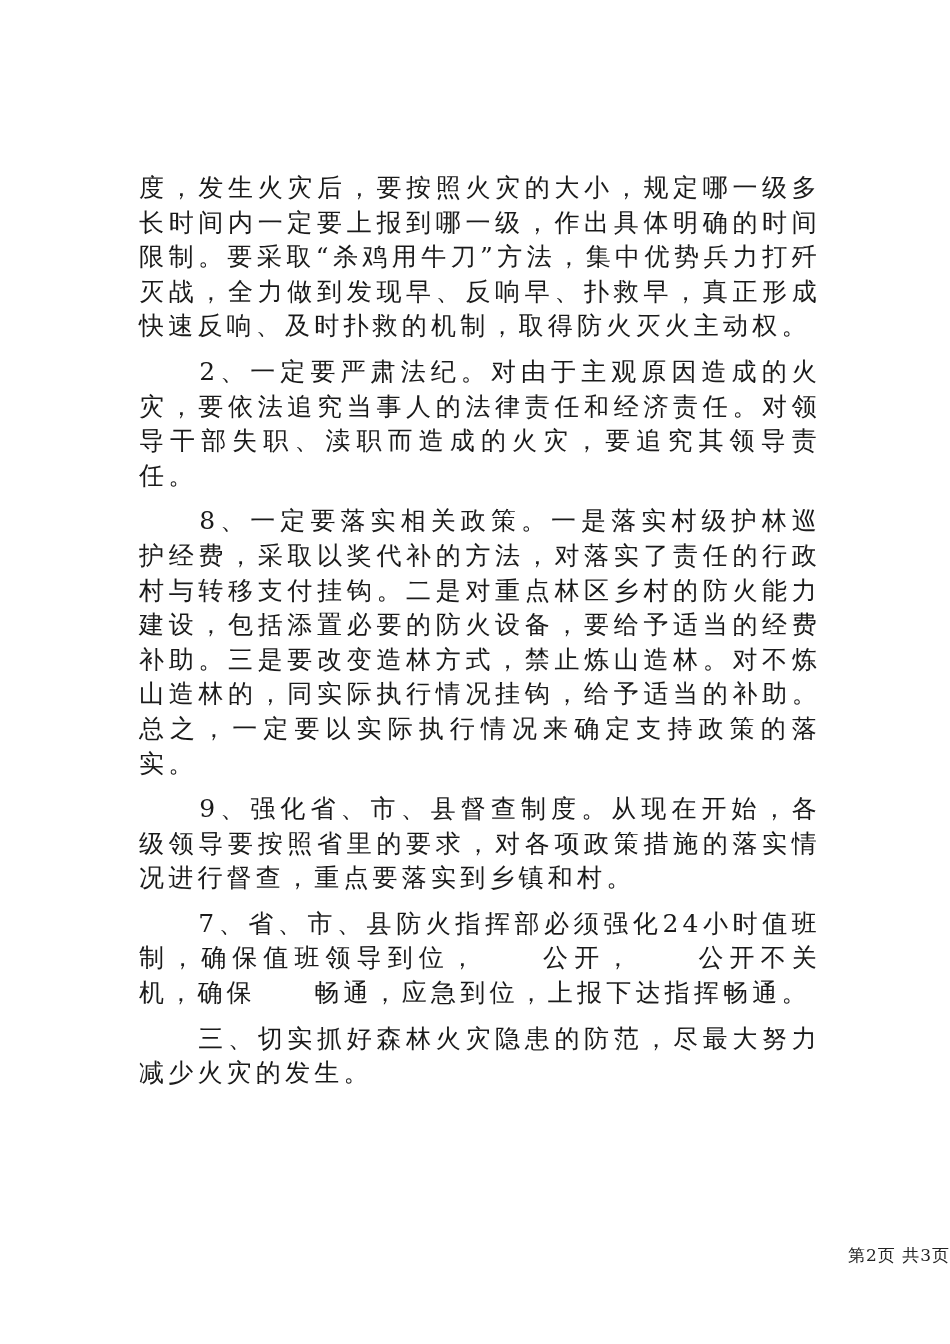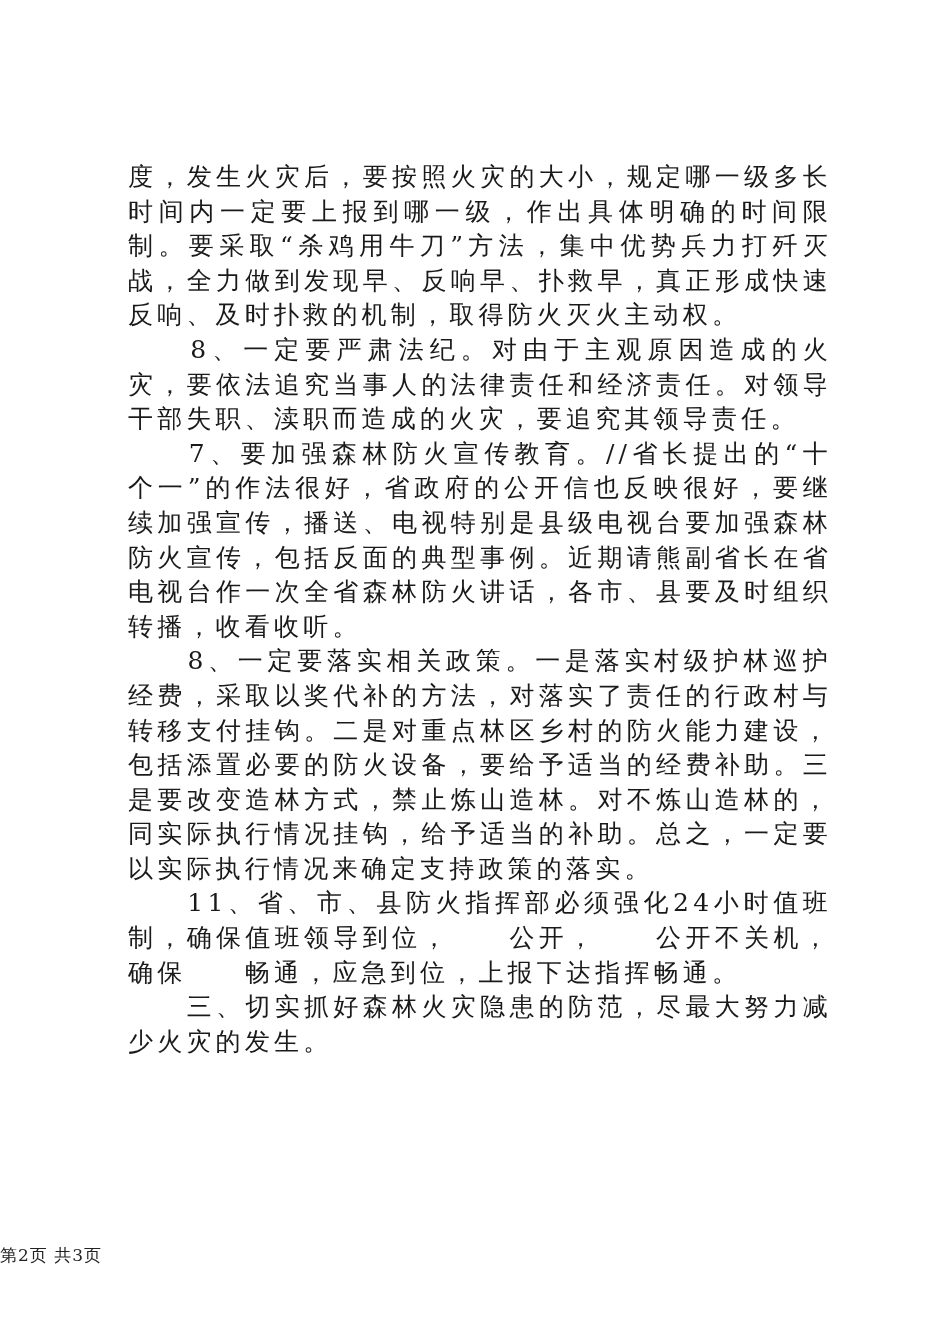--- a/index.html
+++ b/index.html
@@ -23,46 +23,46 @@
       height: 1344px;
       background: #ffffff;
     }
     .content {
       position: absolute;
       left: 128px;
       top: 160px;
       width: 704px;
     }
     .para {
-      margin: 0;
+      margin: 11px;
       font-size: 25px;
       line-height: 34.6px;
       letter-spacing: 4.2px;
       text-align: justify;
       text-align-last: left;
       word-break: break-all;
       white-space: pre-wrap;
     }
     .footer {
       position: absolute;
       left: 0;
       top: 1244px;
       width: 950px;
-      text-align: left;
+      text-align: right;
       font-size: 17px;
       letter-spacing: 1px;
       color: #222222;
     }
   </style>
 </head>
 <body>
 
 <div class="page">
   <div class="content">
     <p class="para">度，发生火灾后，要按照火灾的大小，规定哪一级多长时间内一定要上报到哪一级，作出具体明确的时间限制。要采取“杀鸡用牛刀”方法，集中优势兵力打歼灭战，全力做到发现早、反响早、扑救早，真正形成快速反响、及时扑救的机制，取得防火灭火主动权。</p>
-    <p class="para">　　8、一定要严肃法纪。对由于主观原因造成的火灾，要依法追究当事人的法律责任和经济责任。对领导干部失职、渎职而造成的火灾，要追究其领导责任。</p>
-    <p class="para">　　7、要加强森林防火宣传教育。//省长提出的“十个一”的作法很好，省政府的公开信也反映很好，要继续加强宣传，播送、电视特别是县级电视台要加强森林防火宣传，包括反面的典型事例。近期请熊副省长在省电视台作一次全省森林防火讲话，各市、县要及时组织转播，收看收听。</p>
+    <p class="para">　　2、一定要严肃法纪。对由于主观原因造成的火灾，要依法追究当事人的法律责任和经济责任。对领导干部失职、渎职而造成的火灾，要追究其领导责任。</p>
     <p class="para">　　8、一定要落实相关政策。一是落实村级护林巡护经费，采取以奖代补的方法，对落实了责任的行政村与转移支付挂钩。二是对重点林区乡村的防火能力建设，包括添置必要的防火设备，要给予适当的经费补助。三是要改变造林方式，禁止炼山造林。对不炼山造林的，同实际执行情况挂钩，给予适当的补助。总之，一定要以实际执行情况来确定支持政策的落实。</p>
-    <p class="para">　　11、省、市、县防火指挥部必须强化24小时值班制，确保值班领导到位，　　公开，　　公开不关机，确保　　畅通，应急到位，上报下达指挥畅通。</p>
+    <p class="para">　　9、强化省、市、县督查制度。从现在开始，各级领导要按照省里的要求，对各项政策措施的落实情况进行督查，重点要落实到乡镇和村。</p>
+    <p class="para">　　7、省、市、县防火指挥部必须强化24小时值班制，确保值班领导到位，　　公开，　　公开不关机，确保　　畅通，应急到位，上报下达指挥畅通。</p>
     <p class="para">　　三、切实抓好森林火灾隐患的防范，尽最大努力减少火灾的发生。</p>
   </div>
   <div class="footer">第2页 共3页</div>
 </div>
 
 </body></html>

